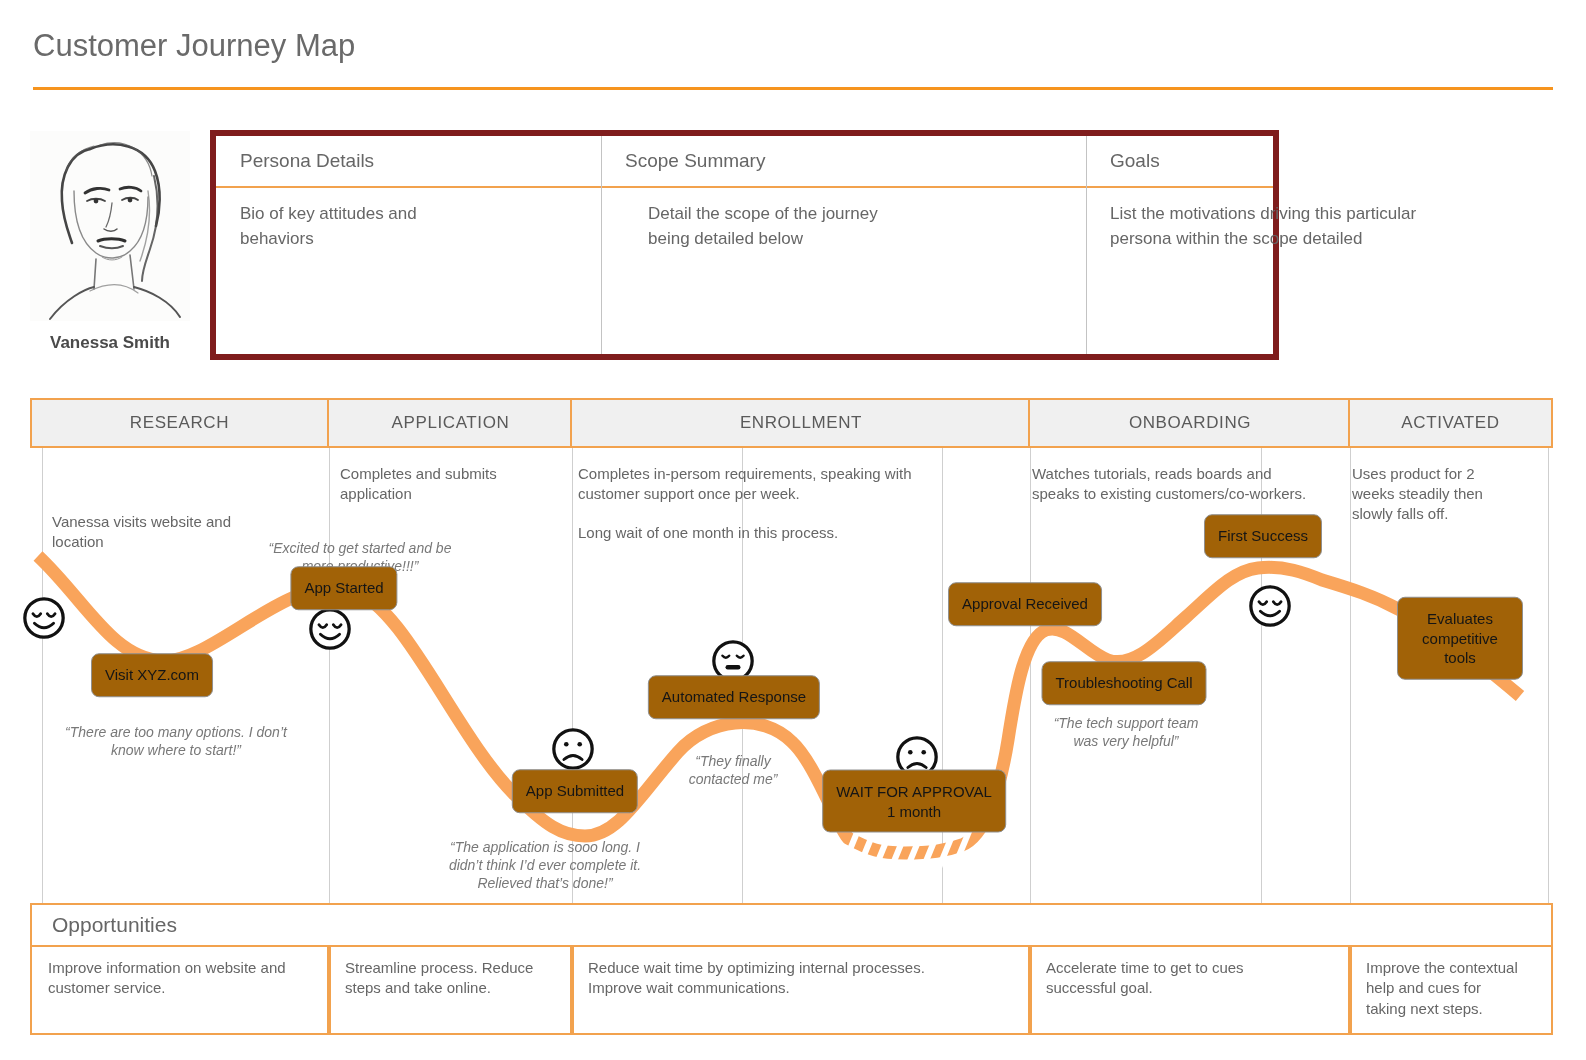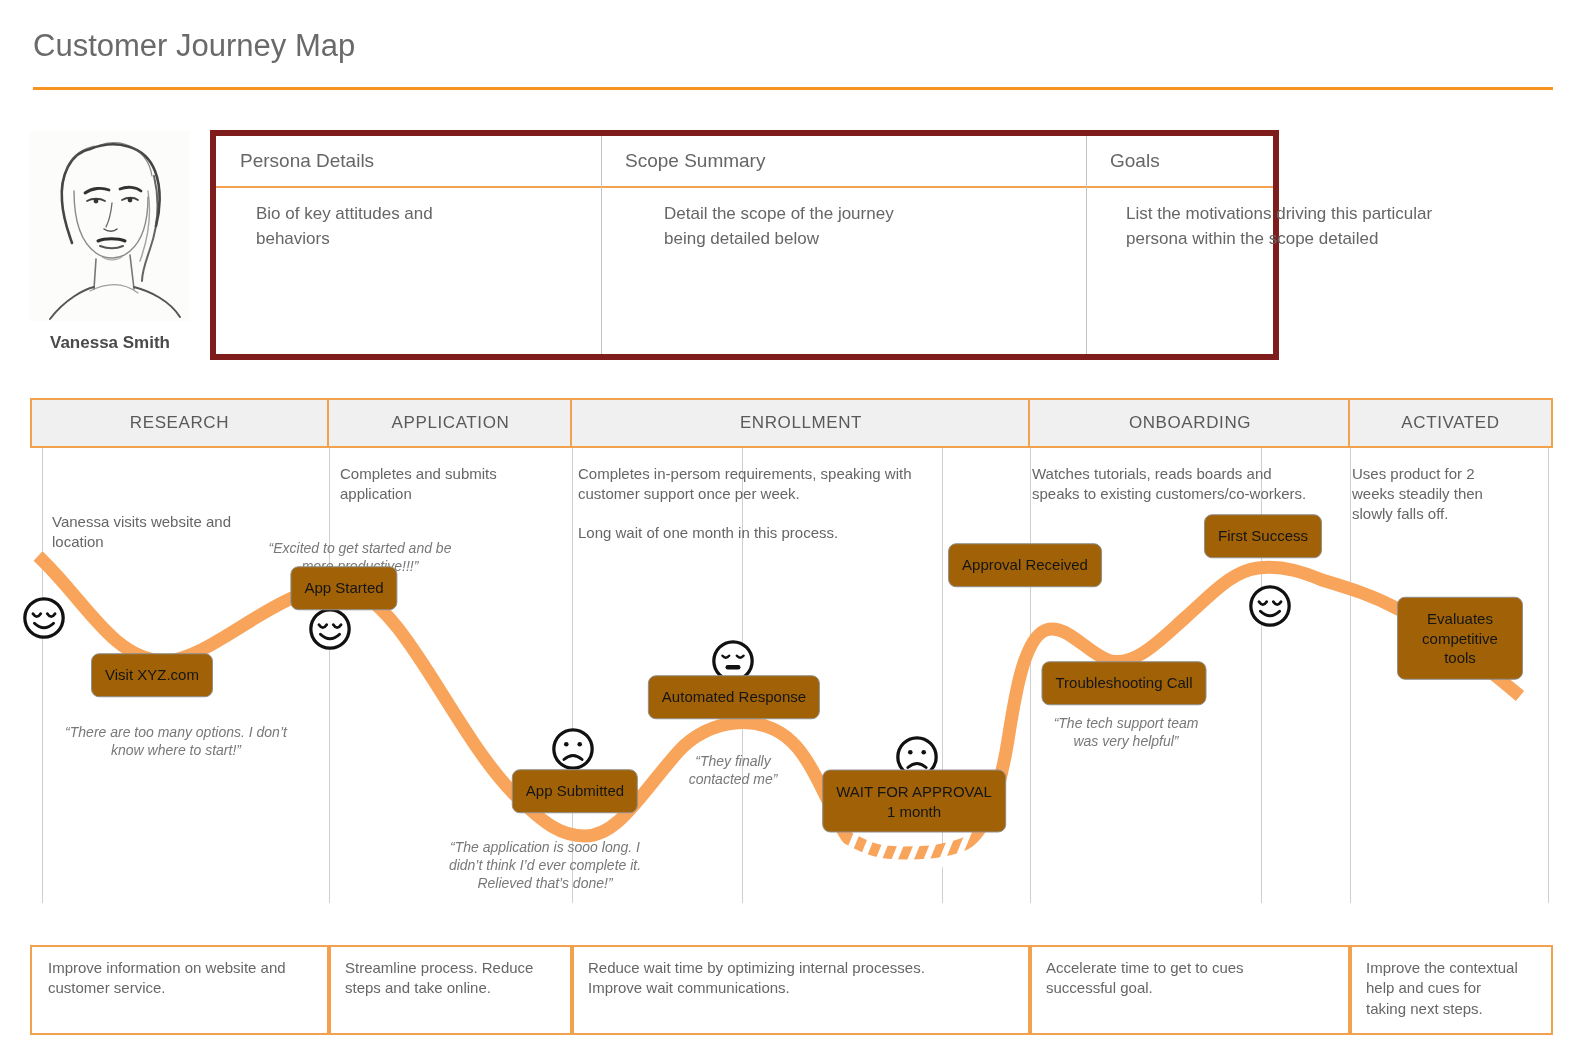--- a/index.html
+++ b/index.html
@@ -13,21 +13,21 @@
 
   
   .portrait{position:absolute;left:30px;top:130px;width:160px;height:192px;}
   .persona-name{position:absolute;left:24px;top:333px;width:172px;text-align:center;
                 font-size:17px;font-weight:bold;color:#4a4a4a;}
   .persona-table{position:absolute;left:210px;top:130px;width:1069px;height:230px;
                  border:6px solid #7f1d1d;box-sizing:border-box;}
   .persona-head-rule{position:absolute;left:0;top:50px;width:100%;height:2px;background:#f2a24e;}
   .p-sep{position:absolute;top:0;width:1px;height:100%;background:#c3c3c3;}
   .p-head{position:absolute;top:0;height:50px;line-height:50px;font-size:19px;color:#666;padding-left:24px;}
-  .p-body{position:absolute;top:66px;font-size:17px;color:#666;line-height:1.45;padding-left:40px;}
+  .p-body{position:absolute;top:66px;font-size:17px;color:#666;line-height:1.45;padding-left:24px;}
 
   
   .stage-head{position:absolute;top:398px;height:50px;background:#f0f0f0;border:2px solid #f2a24e;
               box-sizing:border-box;display:flex;align-items:center;justify-content:center;
               font-size:17px;color:#5a5a5a;letter-spacing:.6px;}
 
   
   .gridline{position:absolute;top:448px;height:455px;width:1px;background:#cfcfcf;z-index:1;}
 
   
@@ -223,26 +223,27 @@
       <path d="M14 29.5 Q24 39 34 29.5"></path>
     </g>
   </svg>
 
   <div class="tp" style="left:152px;top:675px;">Visit XYZ.com</div>
   <div class="tp" style="left:344px;top:588px;">App Started</div>
   <div class="tp" style="left:575px;top:791px;">App Submitted</div>
   <div class="tp" style="left:734px;top:697px;">Automated Response</div>
   <div class="tp" style="left:914px;top:801px;">WAIT FOR APPROVAL
 1 month</div>
-  <div class="tp" style="left:1025px;top:565px;">Approval Received</div>
+  <div class="tp" style="left:1025px;top:604px;">Approval Received</div>
   <div class="tp" style="left:1124px;top:683px;">Troubleshooting Call</div>
   <div class="tp" style="left:1263px;top:536px;">First Success</div>
   <div class="tp" style="left:1460px;top:638px;">Evaluates
 competitive tools</div>
 
+  <div class="opps-head">Opportunities</div>
   <div class="opp-cell pre" style="left:30px;width:301px;">Improve information on website and
 customer service.</div>
   <div class="opp-cell pre" style="left:327px;width:247px;">Streamline process. Reduce
 steps and take online.</div>
   <div class="opp-cell pre" style="left:570px;width:462px;">Reduce wait time by optimizing internal processes.
 Improve wait communications.</div>
   <div class="opp-cell pre" style="left:1028px;width:324px;">Accelerate time to get to cues
 successful goal.</div>
   <div class="opp-cell pre" style="left:1348px;width:205px;">Improve the contextual
 help and cues for

